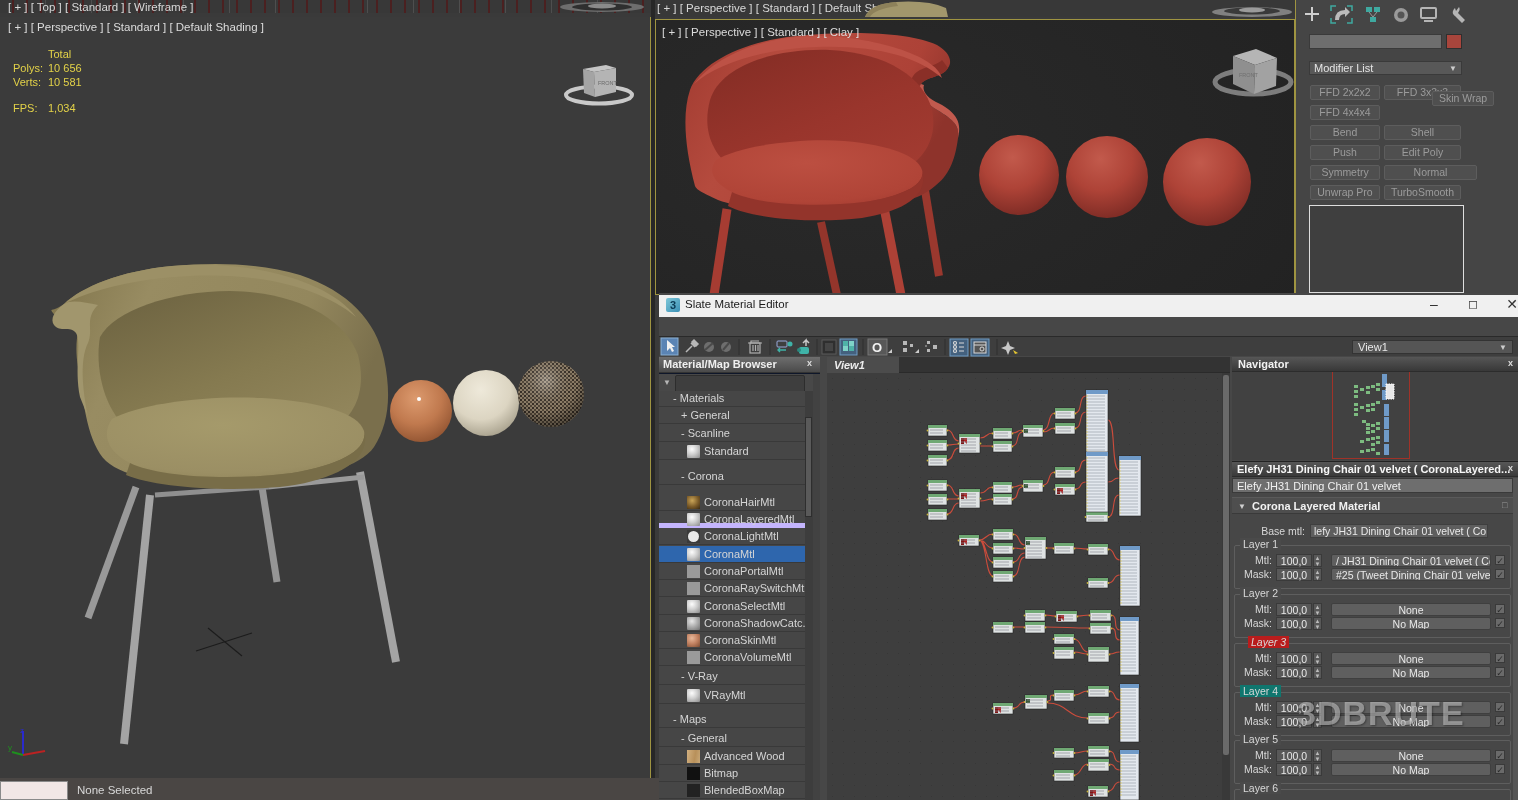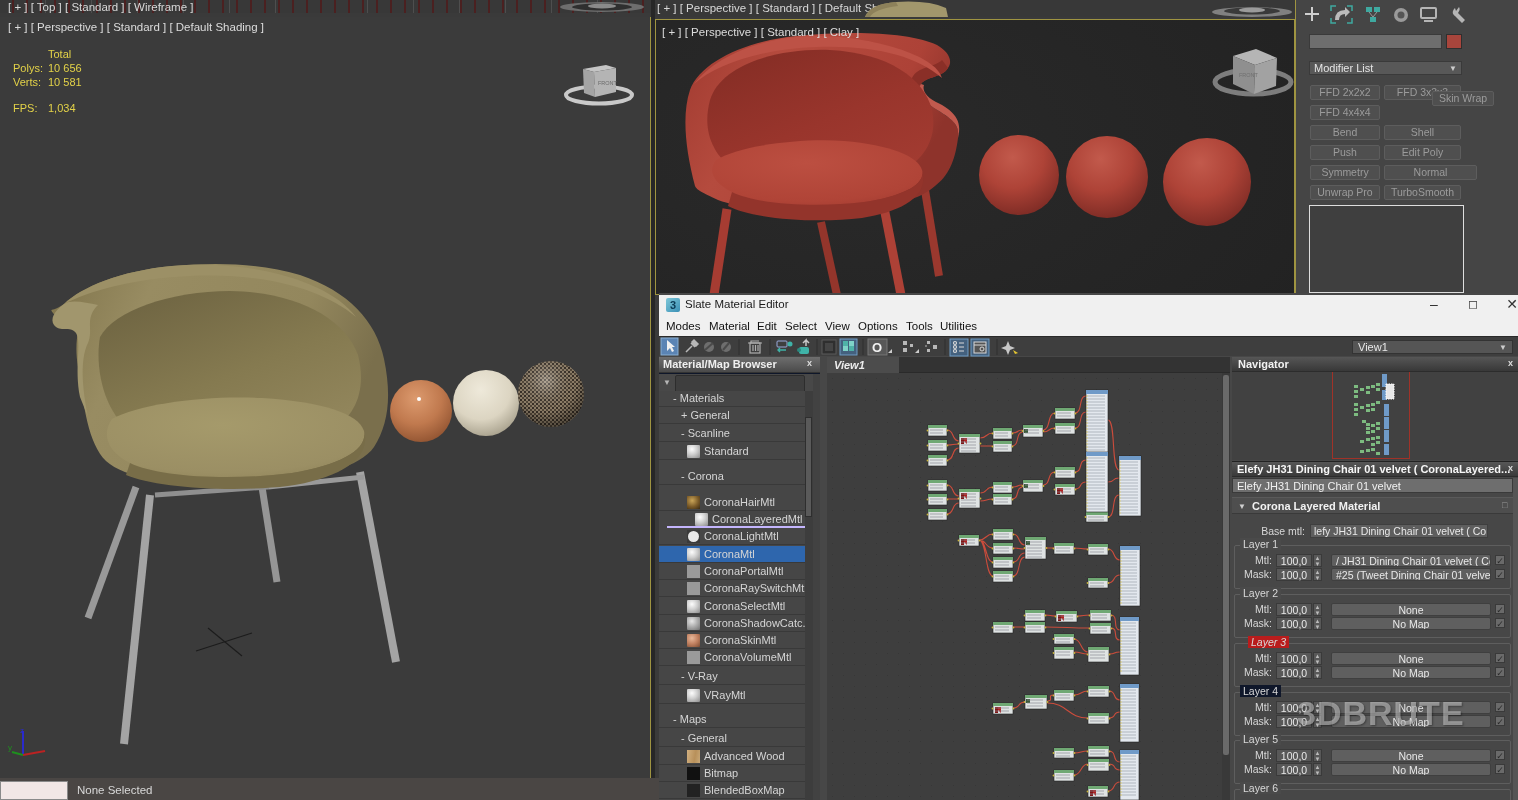--- a/index.html
+++ b/index.html
@@ -285,30 +285,20 @@
     <div class="cbtn" style="left:88px;top:185px;width:77px;">TurboSmooth</div>
     <div class="abs" style="left:13px;top:205px;width:155px;height:88px;background:#3f3f3f;border:1px solid #dedede;"></div>
   </div>
   <div class="abs" id="slate">
     <div class="abs" id="titlebar">
       <div class="abs" style="left:7px;top:3px;width:14px;height:14px;background:linear-gradient(135deg,#7ec7d8,#3a8fb5);border-radius:2px;color:#0b3a55;font-size:11px;font-weight:bold;text-align:center;line-height:14px;">3</div>
       <div class="abs" style="left:26px;top:3px;color:#1a1a1a;font-size:11.5px;">Slate Material Editor</div>
       <div class="abs" style="left:760px;top:1px;width:30px;height:20px;color:#333;font-size:14px;text-align:center;">–</div>
       <div class="abs" style="left:799px;top:2px;width:30px;height:20px;color:#333;font-size:12px;text-align:center;">◻</div>
       <div class="abs" style="left:838px;top:1px;width:30px;height:20px;color:#333;font-size:14px;text-align:center;">✕</div>
-    </div>
-    <div class="abs" id="menubar">
-      <span class="abs" style="left:7px;top:3px;">Modes</span>
-      <span class="abs" style="left:50px;top:3px;">Material</span>
-      <span class="abs" style="left:98px;top:3px;">Edit</span>
-      <span class="abs" style="left:126px;top:3px;">Select</span>
-      <span class="abs" style="left:166px;top:3px;">View</span>
-      <span class="abs" style="left:199px;top:3px;">Options</span>
-      <span class="abs" style="left:247px;top:3px;">Tools</span>
-      <span class="abs" style="left:281px;top:3px;">Utilities</span>
     </div>
     <div class="abs" id="toolbar">
       <svg class="abs" style="left:0;top:0;" width="859" height="20">
         <rect x="2" y="1" width="17" height="17" fill="#5b84b4" stroke="#88aed2" stroke-width="1"></rect>
         <path d="M8,3 L8,14 L11,11 L13,15 L15,14 L13,10 L16,10 Z" fill="#f0f0f0"></path>
         <path d="M27,15 L33,9 M32,6 L36,10 M33,5 L37,9 L39,7 L35,3 Z" stroke="#b8b8b8" stroke-width="1.5" fill="#b8b8b8"></path>
         <circle cx="50" cy="10" r="5" fill="#6e6e6e"></circle>
           <path d="M46,13 L54,6" stroke="#4a4a4a" stroke-width="2"></path>
         <circle cx="67" cy="10" r="5" fill="#6e6e6e"></circle>
           <path d="M64,13 L70,6" stroke="#4a4a4a" stroke-width="2"></path>
@@ -400,21 +390,21 @@
             <span style="position:absolute;left:28px;top:2px;width:13px;height:13px;background:radial-gradient(circle at 38% 32%, #fdfdfd 0%, #cfcfcf 45%, #8a8a8a 100%);border-radius:1px;"></span>
             <span style="position:absolute;left:45px;top:2px;">Standard</span>
           </div>
       <div style="position:absolute;left:0;top:78px;width:146px;height:16px;border-bottom:1px solid #393939;">
             <span style="position:absolute;left:22px;top:1px;">-  Corona</span>
           </div>
       <div style="position:absolute;left:0;top:103px;width:146px;height:17px;border-bottom:1px solid #393939;">
             <span style="position:absolute;left:28px;top:2px;width:13px;height:13px;background:radial-gradient(circle at 40% 35%, #caa558 0%, #7a5a28 55%, #3a2a12 100%);"></span>
             <span style="position:absolute;left:45px;top:2px;">CoronaHairMtl</span>
           </div>
-      <div style="position:absolute;left:8px;top:120px;width:146px;height:17px;border-bottom:2px solid #c4b5fd;">
+      <div style="position:absolute;left:0;top:120px;width:146px;height:17px;border-bottom:5px solid #c4b5fd;">
             <span style="position:absolute;left:28px;top:2px;width:13px;height:13px;background:radial-gradient(circle at 38% 32%, #fdfdfd 0%, #cfcfcf 45%, #8a8a8a 100%);border-radius:1px;"></span>
             <span style="position:absolute;left:45px;top:2px;">CoronaLayeredMtl</span>
           </div>
       <div style="position:absolute;left:0;top:137px;width:146px;height:17px;border-bottom:1px solid #393939;">
             <span style="position:absolute;left:28px;top:2px;width:13px;height:13px;background:#3a3a3a;">
               <span style="position:absolute;left:1px;top:1px;width:11px;height:11px;border-radius:50%;background:#e8e8e8;"></span>
             </span>
             <span style="position:absolute;left:45px;top:2px;">CoronaLightMtl</span>
           </div>
       <div style="position:absolute;left:0;top:155px;width:146px;height:17px;border-bottom:1px solid #393939;background:#2e66ad;">
@@ -1257,21 +1247,21 @@
       <div class="abs" style="left:44px;top:295px;width:36px;height:13px;background:#585858;border:1px solid #3a3a3a;color:#e8e8e8;font-size:10.5px;text-align:center;line-height:12px;">100,0</div>
       <div class="abs" style="left:81px;top:295px;width:9px;height:13px;background:#585858;border:1px solid #3a3a3a;color:#bbb;font-size:6px;text-align:center;line-height:6px;">▲<br>▼</div>
       <div class="abs" style="left:99px;top:295px;width:160px;height:13px;background:#5f5f5f;border:1px solid #3f3f3f;border-radius:2px;color:#e8e8e8;font-size:10.5px;text-align:center;line-height:12px;white-space:nowrap;overflow:hidden;">None</div>
       <div class="abs" style="left:263px;top:296px;width:10px;height:10px;background:#6a6a6a;border:1px solid #3a3a3a;color:#2a2a2a;font-size:9px;line-height:10px;text-align:center;">✓</div>
       <div class="abs" style="left:12px;top:309px;width:28px;text-align:right;color:#d8d8d8;font-size:10.5px;">Mask:</div>
       <div class="abs" style="left:44px;top:309px;width:36px;height:13px;background:#585858;border:1px solid #3a3a3a;color:#e8e8e8;font-size:10.5px;text-align:center;line-height:12px;">100,0</div>
       <div class="abs" style="left:81px;top:309px;width:9px;height:13px;background:#585858;border:1px solid #3a3a3a;color:#bbb;font-size:6px;text-align:center;line-height:6px;">▲<br>▼</div>
       <div class="abs" style="left:99px;top:309px;width:160px;height:13px;background:#5f5f5f;border:1px solid #3f3f3f;border-radius:2px;color:#e8e8e8;font-size:10.5px;text-align:center;line-height:12px;white-space:nowrap;overflow:hidden;">No Map</div>
       <div class="abs" style="left:263px;top:310px;width:10px;height:10px;background:#6a6a6a;border:1px solid #3a3a3a;color:#2a2a2a;font-size:9px;line-height:10px;text-align:center;">✓</div>
       <div class="abs" style="left:2px;top:335px;width:277px;height:44px;border:1px solid #5e5e5e;border-radius:2px;"></div>
-      <div class="abs" style="left:8px;top:328px;background:#0f172a;padding:0 3px;color:#d8d8d8;font-size:10.5px;">Layer 4</div>
+      <div class="abs" style="left:8px;top:328px;background:#0f766e;padding:0 3px;color:#d8d8d8;font-size:10.5px;">Layer 4</div>
       <div class="abs" style="left:12px;top:344px;width:28px;text-align:right;color:#d8d8d8;font-size:10.5px;">Mtl:</div>
       <div class="abs" style="left:44px;top:344px;width:36px;height:13px;background:#585858;border:1px solid #3a3a3a;color:#e8e8e8;font-size:10.5px;text-align:center;line-height:12px;">100,0</div>
       <div class="abs" style="left:81px;top:344px;width:9px;height:13px;background:#585858;border:1px solid #3a3a3a;color:#bbb;font-size:6px;text-align:center;line-height:6px;">▲<br>▼</div>
       <div class="abs" style="left:99px;top:344px;width:160px;height:13px;background:#5f5f5f;border:1px solid #3f3f3f;border-radius:2px;color:#e8e8e8;font-size:10.5px;text-align:center;line-height:12px;white-space:nowrap;overflow:hidden;">None</div>
       <div class="abs" style="left:263px;top:345px;width:10px;height:10px;background:#6a6a6a;border:1px solid #3a3a3a;color:#2a2a2a;font-size:9px;line-height:10px;text-align:center;">✓</div>
       <div class="abs" style="left:12px;top:358px;width:28px;text-align:right;color:#d8d8d8;font-size:10.5px;">Mask:</div>
       <div class="abs" style="left:44px;top:358px;width:36px;height:13px;background:#585858;border:1px solid #3a3a3a;color:#e8e8e8;font-size:10.5px;text-align:center;line-height:12px;">100,0</div>
       <div class="abs" style="left:81px;top:358px;width:9px;height:13px;background:#585858;border:1px solid #3a3a3a;color:#bbb;font-size:6px;text-align:center;line-height:6px;">▲<br>▼</div>
       <div class="abs" style="left:99px;top:358px;width:160px;height:13px;background:#5f5f5f;border:1px solid #3f3f3f;border-radius:2px;color:#e8e8e8;font-size:10.5px;text-align:center;line-height:12px;white-space:nowrap;overflow:hidden;">No Map</div>
       <div class="abs" style="left:263px;top:359px;width:10px;height:10px;background:#6a6a6a;border:1px solid #3a3a3a;color:#2a2a2a;font-size:9px;line-height:10px;text-align:center;">✓</div>

